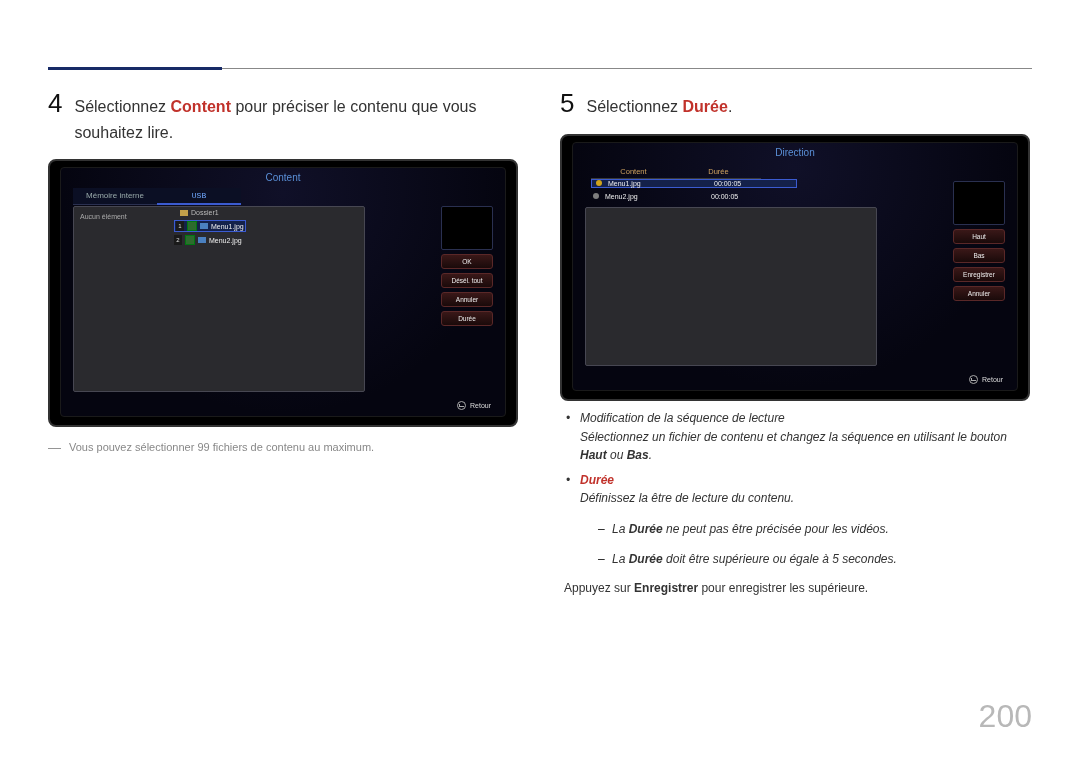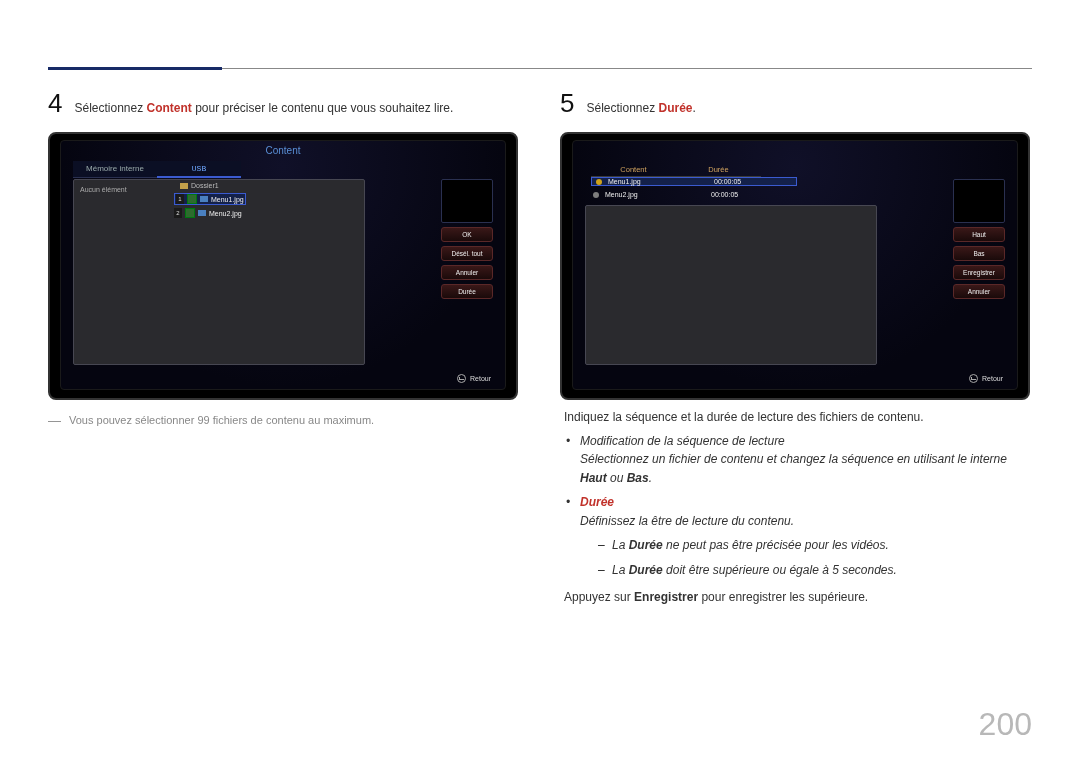--- a/index.html
+++ b/index.html
@@ -23,21 +23,21 @@
   }
   .col {
     position: absolute;
     top: 90px;
     width: 470px;
   }
   .col-left { left: 48px; }
   .col-right { left: 560px; }
   .step-row { display: flex; align-items: baseline; gap: 12px; margin-bottom: 14px; }
   .step-num { font-size: 26px; font-weight: 300; color: #111; line-height: 1; }
-  .step-text { font-size: 12px; color: #333; line-height: 1.6; }
+  .step-text { font-size: 16px; color: #333; line-height: 1.6; }
   .red { color: #c1322b; font-weight: 600; }
   .bold { font-weight: 600; }
 
   .device {
     width: 470px;
     border: 2px solid #333;
     border-radius: 8px;
     background: #000;
     box-sizing: border-box;
     aspect-ratio: 16/9.1;
@@ -160,26 +160,26 @@
 
   .note-row {
     display:flex; gap:8px; margin-top:14px; font-size:11px; color:#888;
   }
   .note-dash { font-size:13px; line-height:1; }
 
   .bullets { margin:8px 0 0 4px; padding:0; list-style:none; font-size:12px; }
   .bullets > li { position:relative; padding-left:16px; margin:6px 0; line-height:1.55; color:#333;font-style:italic;}
   .bullets > li::before{content:"•"; position:absolute; left:2px; color:#333;}
   .sub { margin:4px 0 0 18px; padding:0; list-style:none; }
-  .sub li { position:relative; padding-left:14px; margin:6px 0; font-size:12px; }
+  .sub li { position:relative; padding-left:14px; margin:12px 0; font-size:12px; }
   .sub li::before{content:"–"; position:absolute; left:0; color:#333;}
   .para { font-size:12px; margin:10px 0 6px 4px; color:#333; }
 
   .page-num {
-    position:absolute; right:48px; bottom:20px;
+    position:absolute; right:48px; bottom:28px;
     font-size:32px; color:#b8b8b8; font-weight:300;
   }
 </style>
 </head>
 <body>
 
 <div class="hr-top"></div>
 <div class="hr-accent"></div>
 
 <div class="col col-left">
@@ -236,20 +236,21 @@
 <div class="col col-right">
   <div class="step-row">
     <div class="step-num">5</div>
     <div class="step-text">
       <span>Sélectionnez </span><span class="red">Durée</span><span>.</span>
     </div>
   </div>
 
   <div class="device">
     <div class="device-inner">
+      <div class="device-title">Direction</div>
       <div class="rlist-head">
         <span>Content</span>
         <span>Durée</span>
       </div>
       <div class="panel-area" style="top:64px;"></div>
       <div class="rlist-row r1 sel">
         <span class="dot-y"></span>
         <span class="nm">Menu1.jpg</span>
         <span class="dur">00:00:05</span>
       </div>
@@ -265,26 +266,25 @@
         <div class="dev-btn">Enregistrer</div>
         <div class="dev-btn">Annuler</div>
       </div>
       <div class="return-bar">
         <span class="return-ic"></span>
         <span>Retour</span>
       </div>
     </div>
   </div>
 
-  <div class="para">Indiquez la séquence et la durée de lecture des fichiers de contenu.</div>
 
   <ul class="bullets">
     <li>
       <span>Modification de la séquence de lecture</span><br>
-      <span>Sélectionnez un fichier de contenu et changez la séquence en utilisant le interne </span><span class="bold">Haut</span><span> ou </span><span class="bold">Bas</span><span>.</span>
+      <span>Sélectionnez un fichier de contenu et changez la séquence en utilisant le bouton </span><span class="bold">Haut</span><span> ou </span><span class="bold">Bas</span><span>.</span>
     </li>
     <li>
       <span class="red">Durée</span><br>
       <span>Définissez la être de lecture du contenu.</span>
       <ul class="sub">
         <li><span>La </span><span class="bold">Durée</span><span> ne peut pas être précisée pour les vidéos.</span></li>
         <li><span>La </span><span class="bold">Durée</span><span> doit être supérieure ou égale à 5 secondes.</span></li>
       </ul>
     </li>
   </ul>

